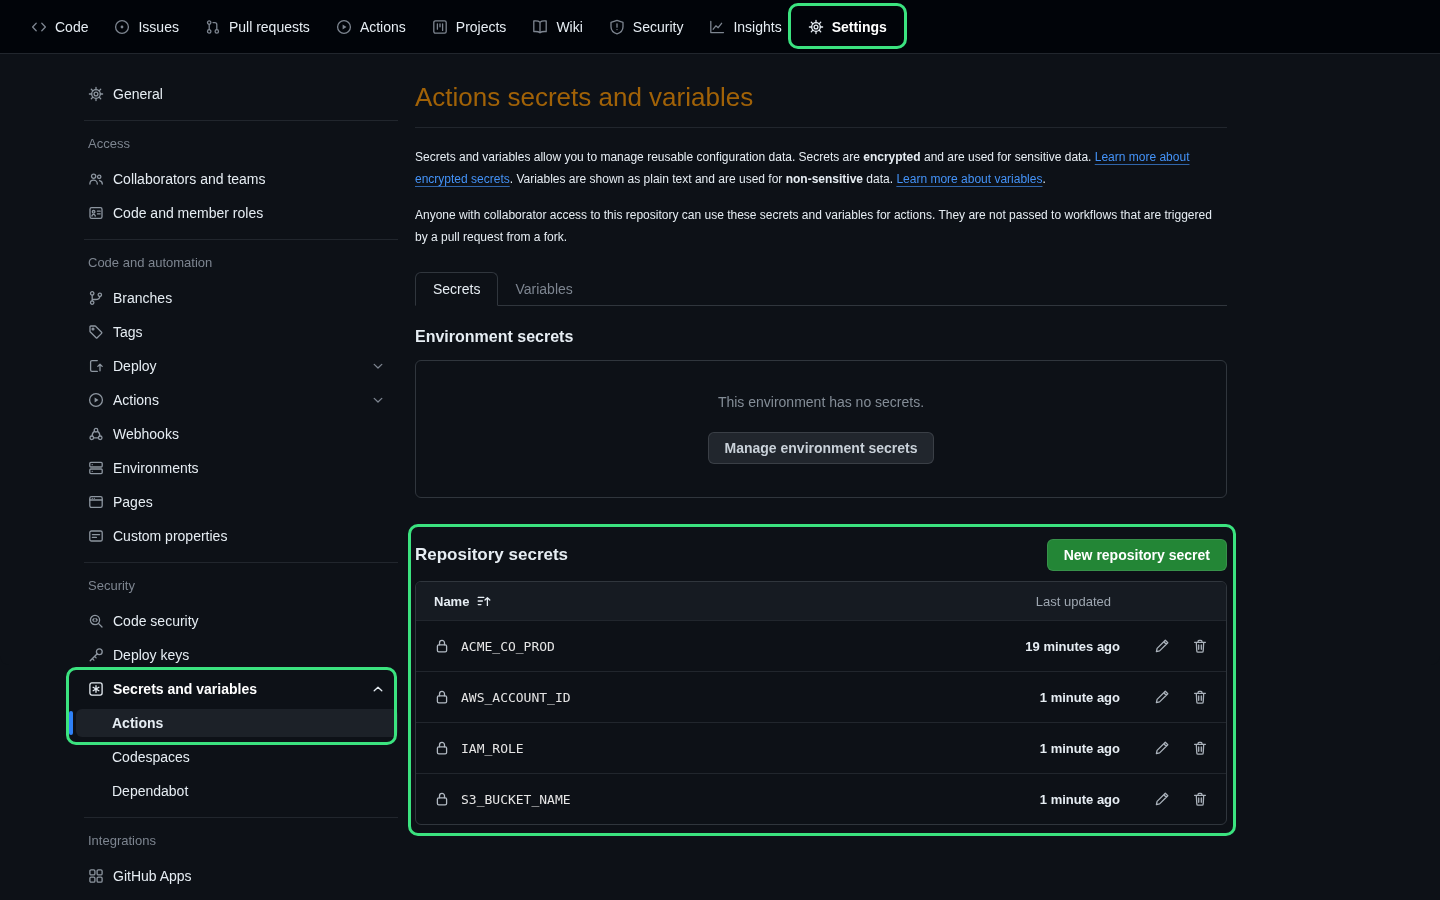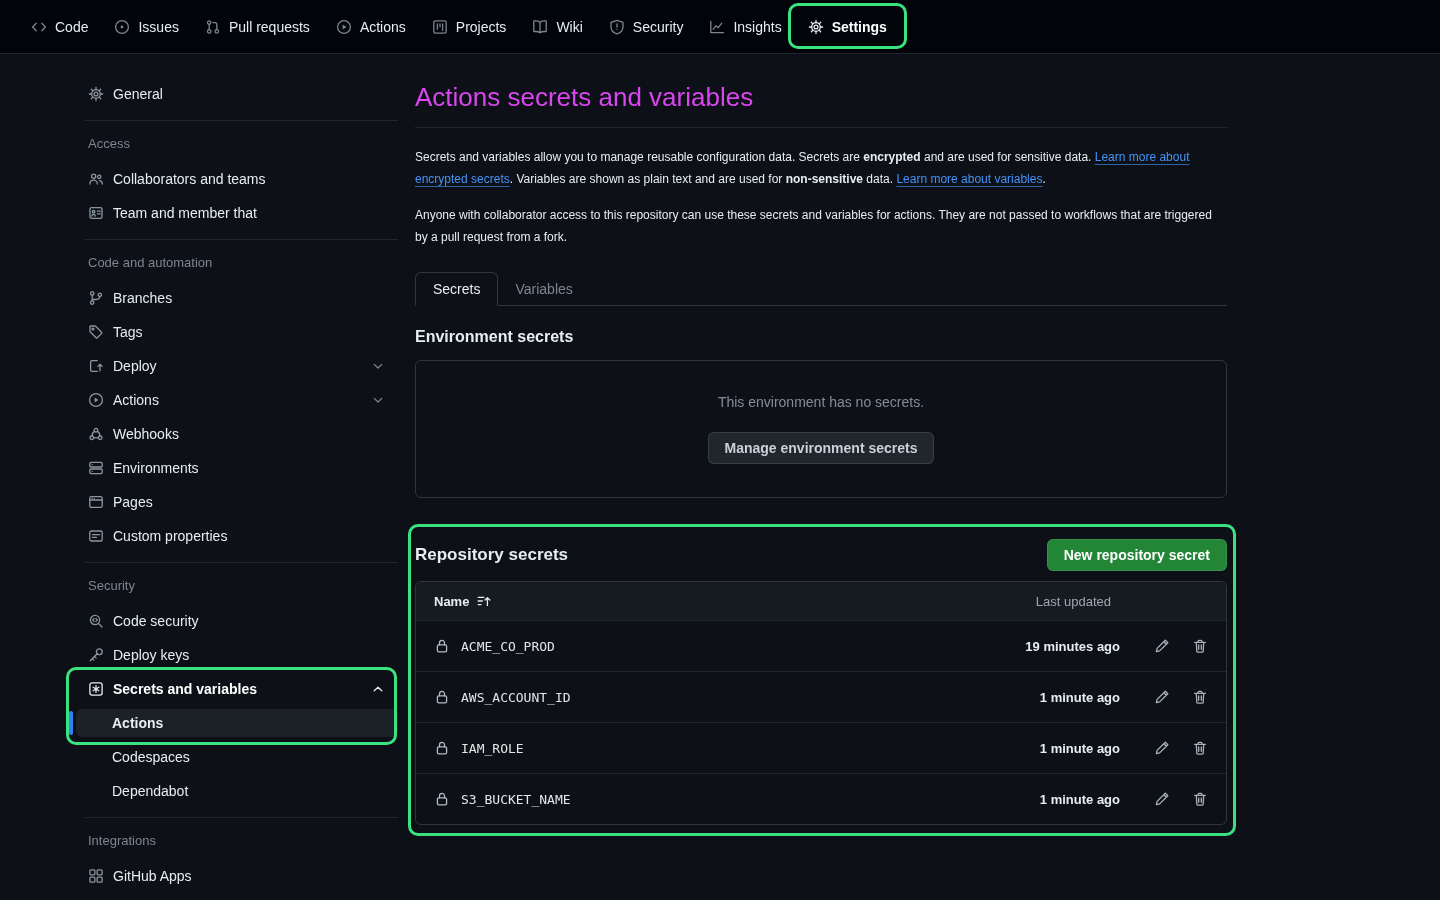--- a/index.html
+++ b/index.html
@@ -36,21 +36,21 @@
   .sub-item.selected { background:#1c2128; font-weight:600; }
   .sel-bar { position:absolute; left:-7px; top:2px; width:4px; height:24px;
     border-radius:2px; background:#2f81f7; }
   .side-divider { border-top:1px solid #21262d; margin:12px 0 12px 8px; }
   .side-title { font-size:13px; line-height:16px; color:#7d8590;
     margin:15px 0 13px 12px; }
   .clipped { opacity:.9; }
 
   
   .main { position:absolute; left:415px; top:54px; width:812px; }
-  .page-title { font-size:26px; font-weight:400; color:#d946ef; margin-top:28px;
+  .page-title { font-size:26px; font-weight:400; color:#a16207; margin-top:28px;
     line-height:31px; }
   .title-divider { border-bottom:1px solid #21262d; margin-top:14px; }
   .para { font-size:12px; line-height:22px; color:#e6edf3; }
   .para.intro { margin-top:18px; }
   .para.note { margin-top:14px; }
   .para b { font-weight:700; color:#e6edf3; }
   .lnk { color:#4493f8; text-decoration:underline; text-underline-offset:3px;
     text-decoration-color:rgba(68,147,248,.65); cursor:pointer; }
 
   .tabnav { display:flex; align-items:flex-end; margin-top:24px;
@@ -224,21 +224,21 @@
       <span>Collaborators and teams</span>
     </div>
     <div class="side-item">
       <span class="ic">
           <svg viewBox="0 0 16 16">
             <rect x="2" y="2.6" width="12" height="10.8" rx="1.6"></rect>
             <circle cx="5.6" cy="6.8" r="1.3"></circle>
             <path d="M3.9 11c.3-1.2 1-1.7 1.7-1.7s1.4.5 1.7 1.7M9.4 6.2h2.8M9.4 8.8h2.8"></path>
           </svg>
         </span>
-      <span>Team and member that</span>
+      <span>Code and member roles</span>
     </div>
 
     <div class="side-divider"></div>
     <div class="side-title">Code and automation</div>
 
     <div class="side-item">
       <span class="ic">
           <svg viewBox="0 0 16 16">
             <circle cx="4.2" cy="3.4" r="1.7"></circle>
             <circle cx="4.2" cy="12.6" r="1.7"></circle>

